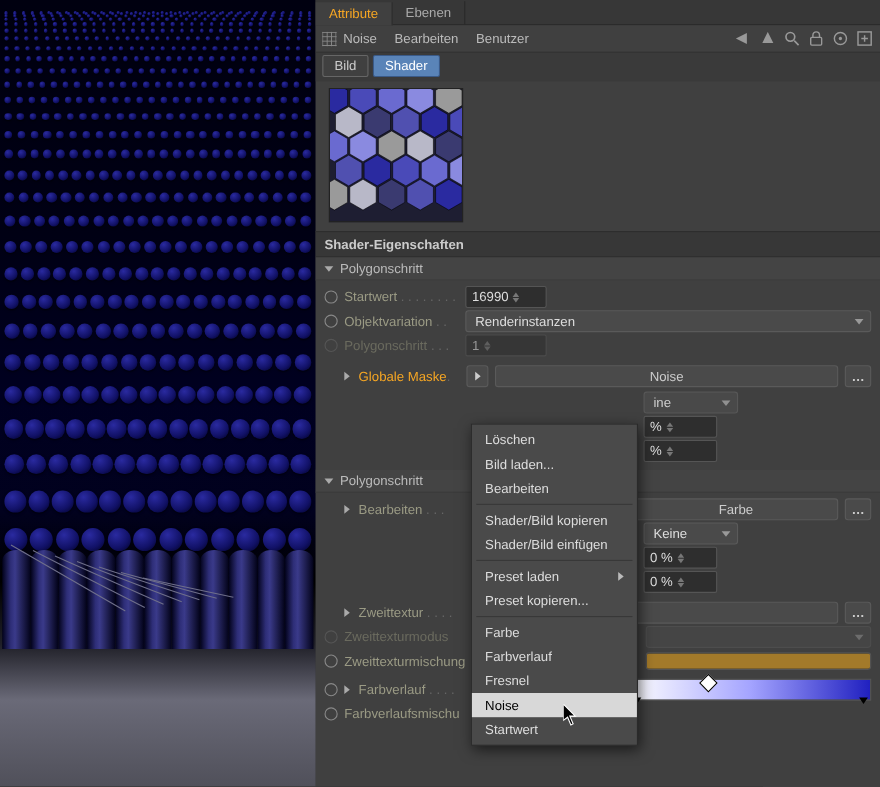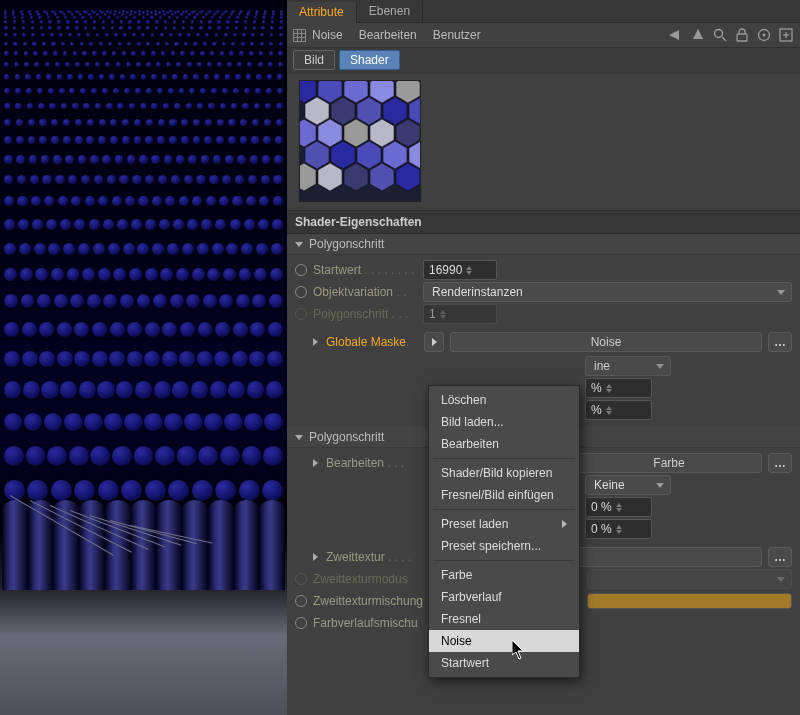--- a/index.html
+++ b/index.html
@@ -1172,38 +1172,49 @@
       </div>
       <div class="row">
         <span class="anim"></span>
         <span class="label" style="width:128px">Zweittexturmischung</span>
         <span style="width:146px"></span>
         <div class="slider">
             <div class="fill"></div>
           </div>
       </div>
 
+      <div class="row" style="margin-top:4px">
+        <span class="anim"></span>
+        <span class="tw right" style="margin-right:4px"></span>
+        <span class="label" style="width:94px"><span>Farbverlauf</span><span class="dots"> . . . .</span></span>
+        <span style="width:152px"></span>
+        <div class="gradient">
+          <div class="gradknob" style="left:30%"></div>
+          <div class="pin" style="left:2px"></div>
+          <div class="pin" style="right:2px"></div>
+        </div>
+      </div>
       <div class="row">
         <span class="anim"></span>
         <span class="label" style="width:128px">Farbverlaufsmischu</span>
       </div>
     </div>
 
     <div class="ctx">
       <div class="ci">Löschen</div>
       <div class="ci">Bild laden...</div>
       <div class="ci">Bearbeiten</div>
       <div class="sep"></div>
       <div class="ci">Shader/Bild kopieren</div>
-      <div class="ci">Fresnel/Bild einfügen</div>
+      <div class="ci">Shader/Bild einfügen</div>
       <div class="sep"></div>
       <div class="ci arr">
           <span>Preset laden</span>
         </div>
-      <div class="ci">Preset speichern...</div>
+      <div class="ci">Preset kopieren...</div>
       <div class="sep"></div>
       <div class="ci">Farbe</div>
       <div class="ci">Farbverlauf</div>
       <div class="ci">Fresnel</div>
       <div class="ci hi">Noise</div>
       <div class="ci">Startwert</div>
     </div>
 
     <div class="cursor">
       <svg width="14" height="20" viewBox="0 0 14 20">

